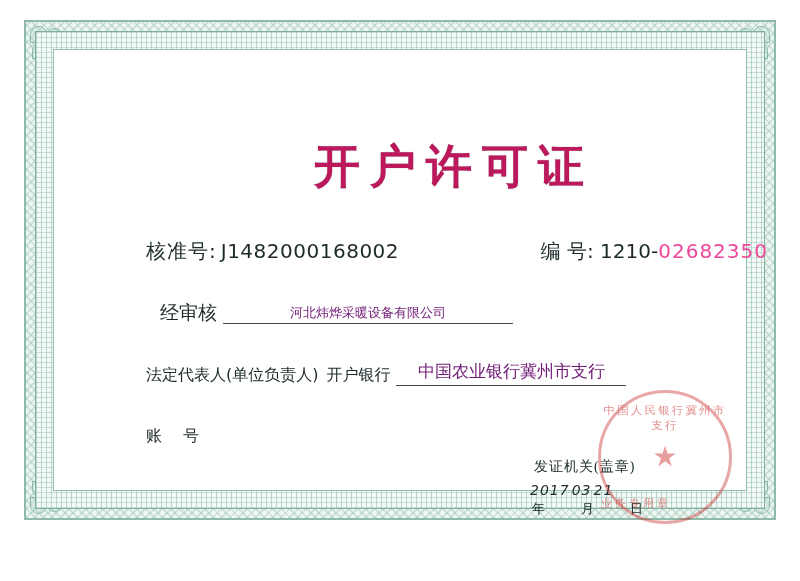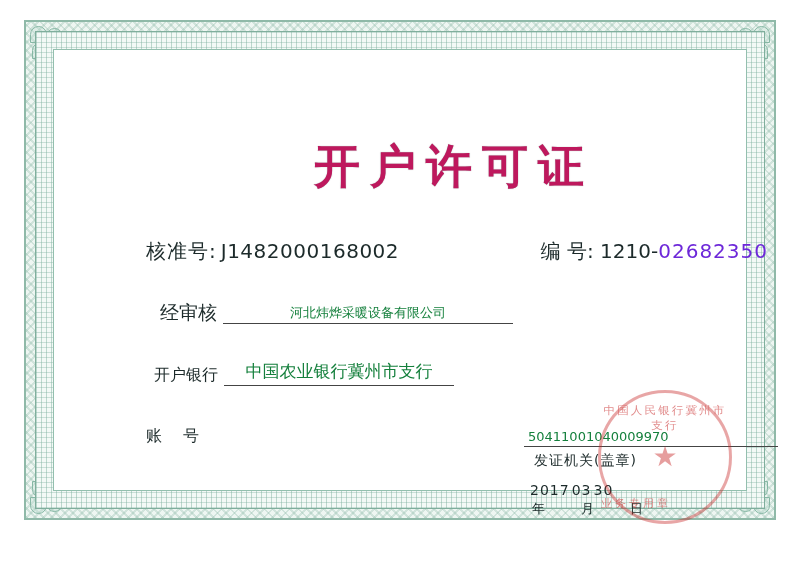--- a/index.html
+++ b/index.html
@@ -136,39 +136,39 @@
     align-items: baseline;
     margin-top: 40px;
     padding: 0 16px 0 22px;
     font-size: 20px;
   }
   .approval-no { white-space: nowrap; }
   .approval-no .label { letter-spacing: 1px; }
   .approval-no .value { margin-left: 4px; letter-spacing: 0.5px; }
   .serial-no { white-space: nowrap; }
   .serial-no .value-red {
-    color: #6d28d9;
+    color: #ec4899;
     letter-spacing: 1px;
   }
 
   .body-line {
     display: flex;
     align-items: flex-end;
     margin-top: 36px;
     padding-left: 36px;
     font-size: 19px;
     line-height: 1.2;
   }
   .body-line .lead { white-space: nowrap; }
   .fill {
     flex: 0 0 auto;
     border-bottom: 1px solid #444;
     text-align: center;
     font-size: 13px;
-    color: #15803d;
+    color: #701a75;
     padding-bottom: 2px;
     margin: 0 6px;
     white-space: nowrap;
   }
   .fill-company { width: 290px; }
   .line2 {
     margin-top: 26px;
     padding-left: 36px;
     font-size: 19px;
   }
@@ -201,27 +201,29 @@
     right: 28px;
     bottom: 8px;
     width: 230px;
     text-align: left;
     font-size: 14px;
     color: #1c2a2a;
   }
   .issuer-line {
     letter-spacing: 1px;
     padding-left: 8px;
+    font-family: Liberation Serif, serif;
   }
   .date-line {
-    margin-top: 12px;
+    margin-top: 6px;
     display: flex;
     align-items: flex-start;
     padding-left: 4px;
     letter-spacing: 1px;
+    font-style: italic;
   }
   .date-line .seg { margin-right: 2px; }
   .date-sub {
     margin-top: 2px;
     display: flex;
     padding-left: 6px;
     font-size: 13px;
     color: #1c2a2a;
   }
   .date-sub span { margin-right: 36px; }
@@ -335,35 +337,35 @@
             </div>
           </div>
 
           <div class="body-line">
             <span class="lead">经审核</span>
             <span class="fill fill-company">河北炜烨采暖设备有限公司</span>
           </div>
 
 
           <div class="row-rep">
+            <span class="lead">法定代表人(单位负责人)</span>
             <span class="label-bank">开户银行</span>
             <span class="fill fill-bank">中国农业银行冀州市支行</span>
           </div>
 
           <div class="row-account">
             <span class="label-acct">账 号</span>
-            <span class="fill fill-acct">50411001040009970</span>
           </div>
 
           <div class="issuer-block">
             <div class="issuer-line">发证机关(盖章)</div>
             <div class="date-line">
               <span class="seg">2017</span>
               <span class="seg">03</span>
-              <span class="seg">30</span>
+              <span class="seg">21</span>
             </div>
             <div class="date-sub">
               <span>年</span>
               <span>月</span>
               <span>日</span>
             </div>
           </div>
 
           <div class="seal">
             <div class="seal-text-top">中国人民银行冀州市支行</div>

